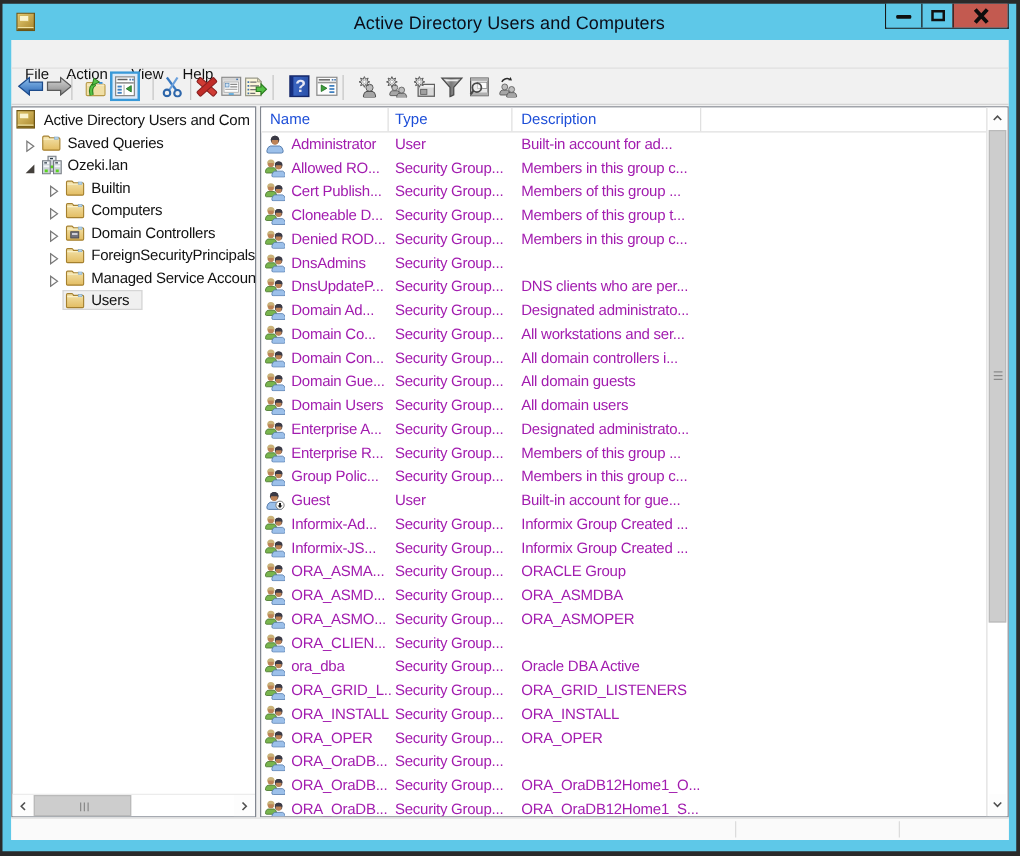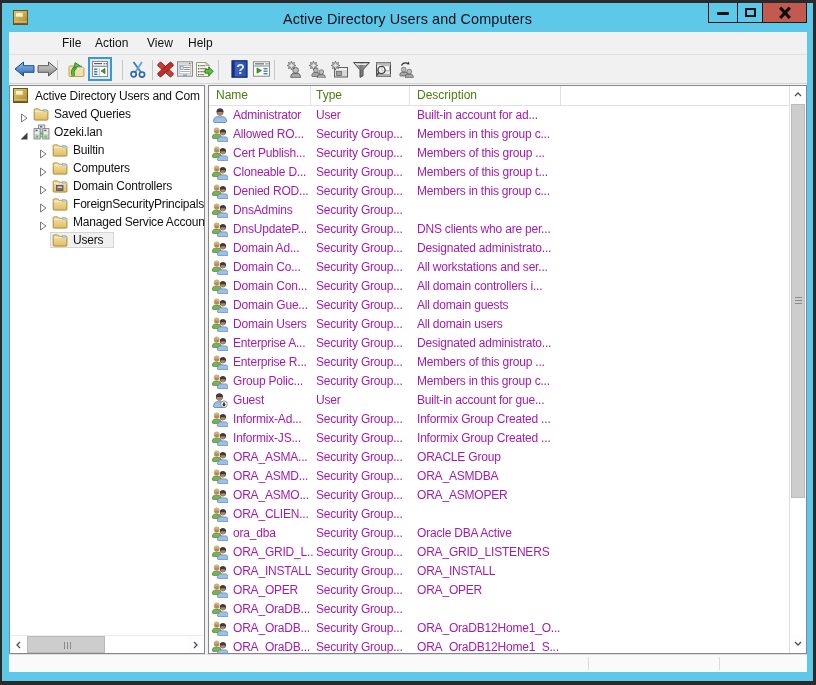--- a/index.html
+++ b/index.html
@@ -10,34 +10,34 @@
 #btns { position:absolute; left:706px; top:0; height:20px; display:flex; border:1px solid #191919; border-top:none; }
 #btns .b { height:100%; border-left:1px solid #191919; position:relative; }
 #btns .b:first-child { border-left:none; }
 .bmin { width:28px; background:#5ec8e8; }
 .bmax { width:25px; background:#5ec8e8; }
 .bclose { width:44px; background:#c35a50; }
 .bmin i { position:absolute; left:8px; top:9px; width:12px; height:3px; background:#101010; border-radius:1px; }
 .bmax i { position:absolute; left:7px; top:5px; width:11px; height:9px; border:2px solid #101010; }
 #content { position:absolute; left:7px; top:29px; width:798px; height:640px; background:#f1f1f1; }
 #menubar { position:absolute; left:0; top:0; width:100%; height:22px; font-size:12px; color:#111; }
-#menubar span { position:absolute; top:0; line-height:23px;margin-left:42px; }
+#menubar span { position:absolute; top:16px; line-height:23px; }
 #toolbar { position:absolute; left:0; top:22px; width:100%; height:30px; border-top:1px solid #dfdfdf; border-bottom:1px solid #d4d4d4; }
 .tbi { position:absolute; }
 .tsep { position:absolute; top:5px; width:1px; height:20px; background:#c6c6c6; }
 #tree { position:absolute; left:0; top:53px; width:196px; height:569px; background:#fff; border:1px solid #828790; overflow:hidden; }
 #list { position:absolute; left:199px; top:53px; width:599px; height:569px; background:#fff; border:1px solid #828790; overflow:hidden; }
 #status { position:absolute; left:0; top:622px; width:100%; height:18px; background:#fafafa; border-top:1px solid #e0e0e0; }
 #status i { position:absolute; top:2px; width:1px; height:13px; background:#dcdcdc; }
 
 .tar, .tic, .ttx { position:absolute; }
 .ttx { font-size:12px; color:#111; line-height:18px; white-space:nowrap; letter-spacing:-0.2px; }
 .tsel { position:absolute; left:40px; width:64px; height:16px; margin-top:1px; background:#f0f0f0; border:1px solid #d6d6d6; }
 
-#lhead { position:absolute; left:0; top:0; width:582px; height:20px; background:#fff; border-bottom:1px solid #e0e0e0; font-size:12px; color:#4d7c0f; }
+#lhead { position:absolute; left:0; top:0; width:582px; height:20px; background:#fff; border-bottom:1px solid #e0e0e0; font-size:12px; color:#1d4ed8; }
 #lhead span { position:absolute; top:0; line-height:19px; }
 #lhead i { position:absolute; top:0; width:1px; height:19px; background:#e0e0e0; }
 .lrow { position:absolute; left:0; width:582px; height:19px; font-size:12px; color:#a21caf; }
 .lrow span { position:absolute; line-height:18px; white-space:nowrap; letter-spacing:-0.2px; }
 .ric { left:3px; top:1px; }
 .c1 { left:24px; max-width:81px; overflow:hidden; } .c2 { left:107px; } .c3 { left:208px; }
 
 #vsb { position:absolute; right:0; top:0; width:17px; height:567px; background:#fff; border-left:1px solid #e0e0e0; }
 #vsb .btn { position:absolute; left:1px; width:14px; height:18px; background:#fdfdfd; }
 #vsb .thumb { position:absolute; left:1px; top:18px; width:14px; height:394px; background:#cdcdcd; border:1px solid #bababa; }

